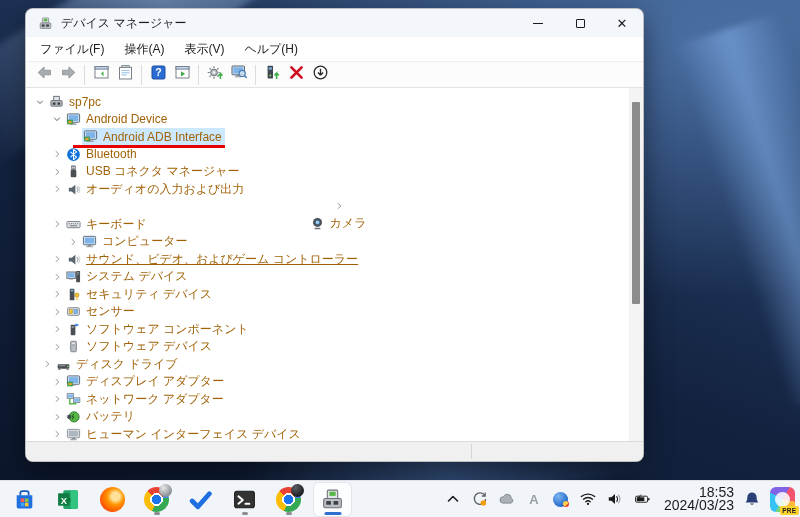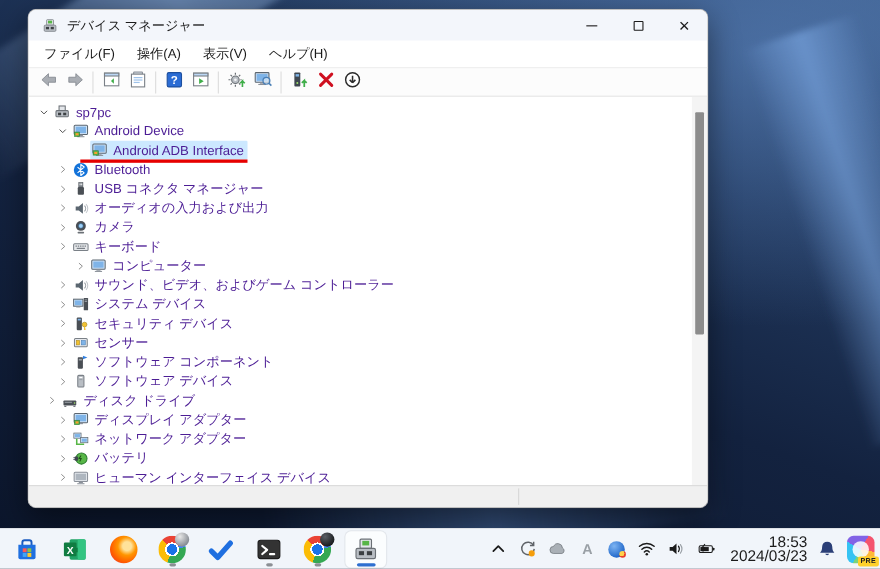--- a/index.html
+++ b/index.html
@@ -42,21 +42,21 @@
   .toolbar { height:27px; background:#fcfcfc; border-top:1px solid #eee;
     border-bottom:1px solid #e2e2e2; display:flex; align-items:center;
     padding-left:6px; flex:0 0 auto; }
   .tbtn { width:24px; height:22px; display:flex; align-items:center; justify-content:center; }
   .tbtn svg { width:17px; height:17px; }
   .tsep { width:1px; height:20px; background:#dcdcdc; margin:0 4px; }
 
   
   .content { flex:1 1 auto; position:relative; background:#fff; overflow:hidden; }
   .tree { position:absolute; top:0; left:0; right:14px; bottom:0; padding-top:5px;
-    font-size:12px; color:#4c1d95; overflow:hidden; }
+    font-size:12px; color:#a16207; overflow:hidden; }
   .trow { height:17.5px; display:flex; align-items:center; white-space:nowrap; }
   .chev { width:16px; height:16px; flex:0 0 16px; display:flex; align-items:center; justify-content:center; }
   .chev svg { width:10px; height:10px; }
   .node { display:flex; align-items:center; position:relative; padding:1px 3px 1px 1px; border-radius:1px; }
   .node .nico { width:15px; height:15px; margin-right:5px; flex:0 0 15px; }
   .node .nico svg { width:15px; height:15px; }
   .node.sel { background:#cce8ff; }
   .node.annot::after { content:""; position:absolute; left:-9px; right:0; bottom:-3px;
     height:3px; background:#e60000; }
 
@@ -321,21 +321,21 @@
           </span>
           <span class="node">
             <span class="nico"><svg viewBox="0 0 16 16">
                 <path d="M3 6h3l4-3.2v10.4L6 10H3z" fill="#5b6670"></path>
                 <path d="M11.5 5.2a4 4 0 010 5.6" stroke="#9aa0a6" stroke-width="1.1" fill="none"></path>
                 <path d="M13 3.8a6 6 0 010 8.4" stroke="#c3c7cc" stroke-width="1" fill="none"></path>
               </svg></span>
             <span>オーディオの入力および出力</span>
           </span>
         </div>
-        <div class="trow" style="padding-left: 23px;">
+        <div class="trow" style="padding-left: 23px; flex-direction: column;">
           <span class="chev">
             <svg viewBox="0 0 16 16">
               <path d="M6 3.5l5 4.5-5 4.5" stroke="#8a8a8a" stroke-width="1.4" fill="none"></path>
             </svg>
           </span>
           <span class="node">
             <span class="nico"><svg viewBox="0 0 16 16">
                 <circle cx="8" cy="6.8" r="4.8" fill="#4a4f55"></circle>
                 <circle cx="8" cy="6.8" r="2.3" fill="#9fd1f7" stroke="#2b5d8a" stroke-width="0.6"></circle>
                 <rect x="4.8" y="12.4" width="6.4" height="1.8" rx="0.9" fill="#6b7076"></rect>
@@ -373,21 +373,21 @@
           <span class="node">
             <span class="nico"><svg viewBox="0 0 16 16">
                 <rect x="1.5" y="2.5" width="13" height="9" rx="1" fill="#cfe3f7" stroke="#5b6670"></rect>
                 <rect x="3" y="4" width="10" height="6" fill="#7fb4e8"></rect>
                 <rect x="6" y="11.5" width="4" height="1.4" fill="#8a9099"></rect>
                 <rect x="4.5" y="13.1" width="7" height="1" fill="#8a9099"></rect>
               </svg></span>
             <span>コンピューター</span>
           </span>
         </div>
-        <div class="trow" style="padding-left: 23px;">
+        <div class="trow" style="padding-left: 23px; text-decoration: underline;">
           <span class="chev">
             <svg viewBox="0 0 16 16">
               <path d="M6 3.5l5 4.5-5 4.5" stroke="#8a8a8a" stroke-width="1.4" fill="none"></path>
             </svg>
           </span>
           <span class="node">
             <span class="nico"><svg viewBox="0 0 16 16">
                 <path d="M3 6h3l4-3.2v10.4L6 10H3z" fill="#5b6670"></path>
                 <path d="M11.5 5.2a4 4 0 010 5.6" stroke="#9aa0a6" stroke-width="1.1" fill="none"></path>
                 <path d="M13 3.8a6 6 0 010 8.4" stroke="#c3c7cc" stroke-width="1" fill="none"></path>

